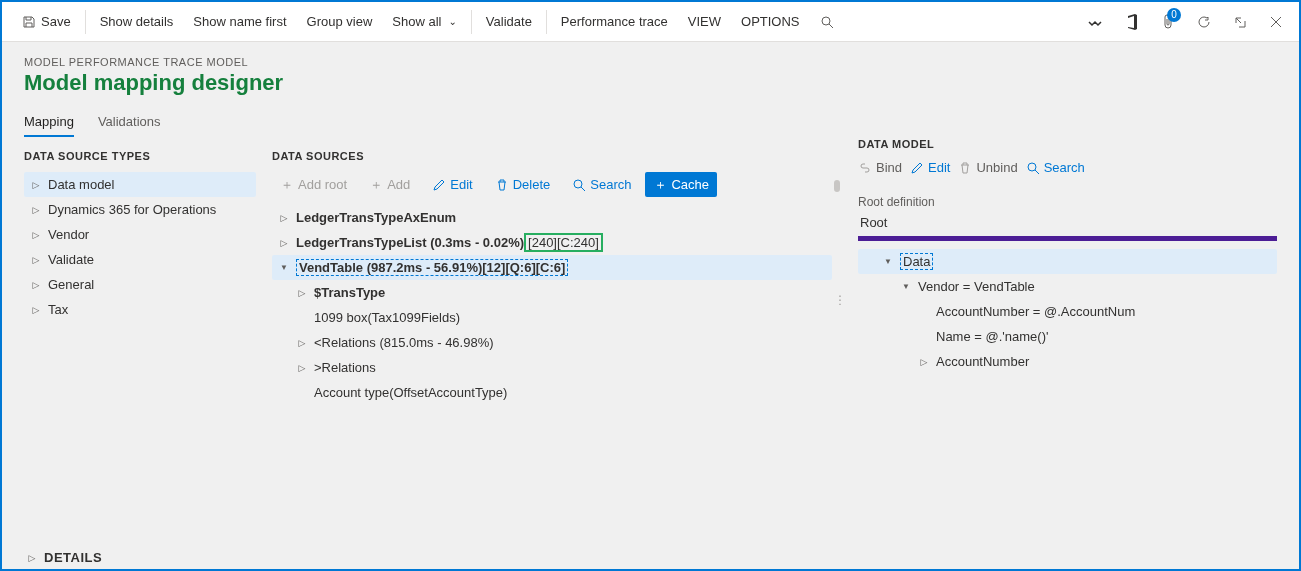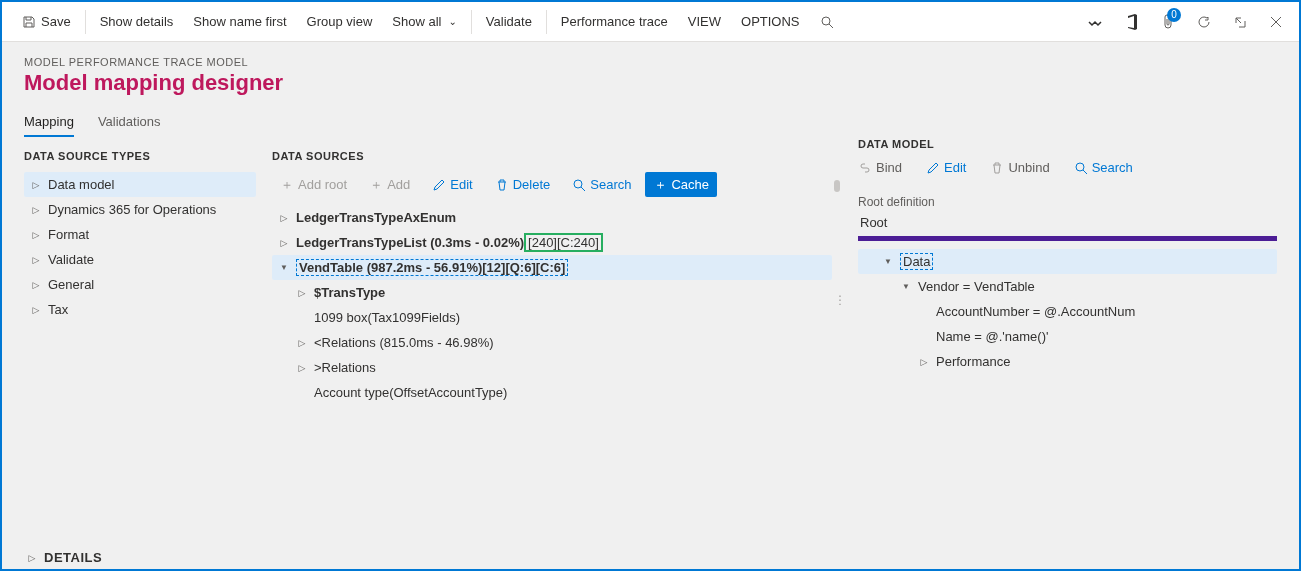--- a/index.html
+++ b/index.html
@@ -60,21 +60,21 @@
 }
 .breadcrumb {
   font-size: 11px;
   color: #605e5c;
   letter-spacing: 0.5px;
   margin-bottom: 2px;
 }
 .page-title {
   font-size: 22px;
   font-weight: 600;
-  color: #be185d;
+  color: #15803d;
   margin-bottom: 12px;
 }
 .tabs {
   display: flex;
   gap: 24px;
   border-bottom: 1px solid transparent;
 }
 .tab {
   padding: 6px 0 8px 0;
   cursor: pointer;
@@ -158,21 +158,21 @@
   border: 2px solid #27ae60;
   padding: 0 2px;
 }
 .indent-1 { padding-left: 24px; }
 .indent-2 { padding-left: 42px; }
 .indent-3 { padding-left: 60px; }
 
 .model-toolbar {
   display: flex;
   align-items: center;
-  gap: 24px;
+  gap: 8px;
   margin-bottom: 20px;
 }
 .model-tb-item { display: inline-flex; align-items: center; gap: 4px; cursor: pointer; color: #605e5c; }
 .model-tb-item.link { color: #0078d4; }
 .root-label { font-size: 12px; color: #605e5c; margin-top: 8px; }
 .root-val {
   border-bottom: 5px solid #4c1d95;
   padding: 4px 2px 6px 2px;
   margin-top: 2px;
   margin-bottom: 8px;
@@ -306,21 +306,21 @@
       <div class="tree-item sel">
         <span class="tree-arrow collapsed"></span>
         <span class="tree-label">Data model</span>
       </div>
       <div class="tree-item">
         <span class="tree-arrow collapsed"></span>
         <span class="tree-label">Dynamics 365 for Operations</span>
       </div>
       <div class="tree-item">
         <span class="tree-arrow collapsed"></span>
-        <span class="tree-label">Format</span>
+        <span class="tree-label">Vendor</span>
       </div>
       <div class="tree-item">
         <span class="tree-arrow collapsed"></span>
         <span class="tree-label">Validate</span>
       </div>
       <div class="tree-item">
         <span class="tree-arrow collapsed"></span>
         <span class="tree-label">General</span>
       </div>
       <div class="tree-item">
@@ -464,21 +464,21 @@
       <div class="tree-item indent-3">
         <span class="tree-arrow"></span>
         <span class="tree-label">AccountNumber = @.AccountNum</span>
       </div>
       <div class="tree-item indent-3">
         <span class="tree-arrow"></span>
         <span class="tree-label">Name = @.'name()'</span>
       </div>
       <div class="tree-item indent-3">
         <span class="tree-arrow collapsed"></span>
-        <span class="tree-label">Performance</span>
+        <span class="tree-label">AccountNumber</span>
       </div>
     </div>
   </div>
 
   <div class="details-row">
     <span class="tree-arrow collapsed"></span>
     <span style="font-weight:700;font-size:13px;letter-spacing:0.5px">DETAILS</span>
   </div>
 </div>
 

